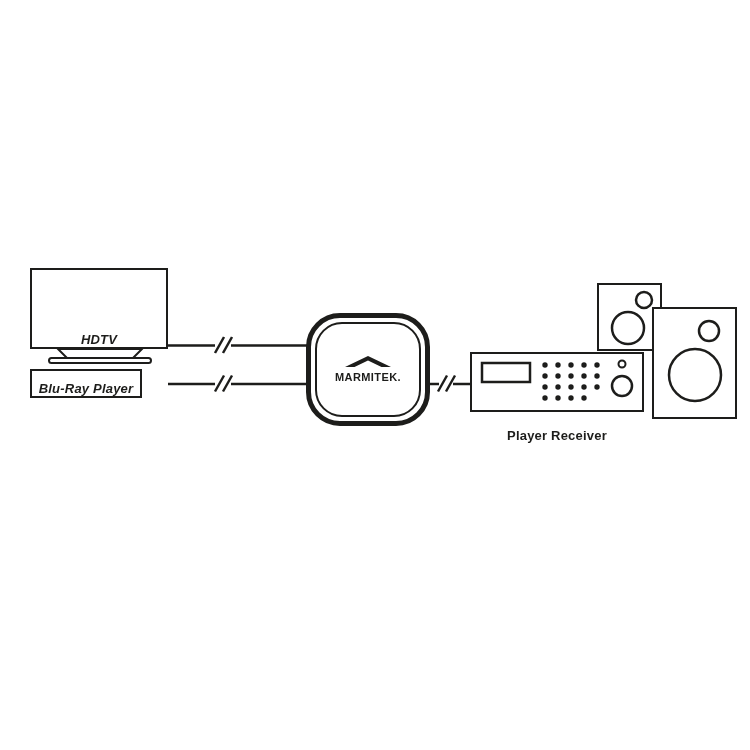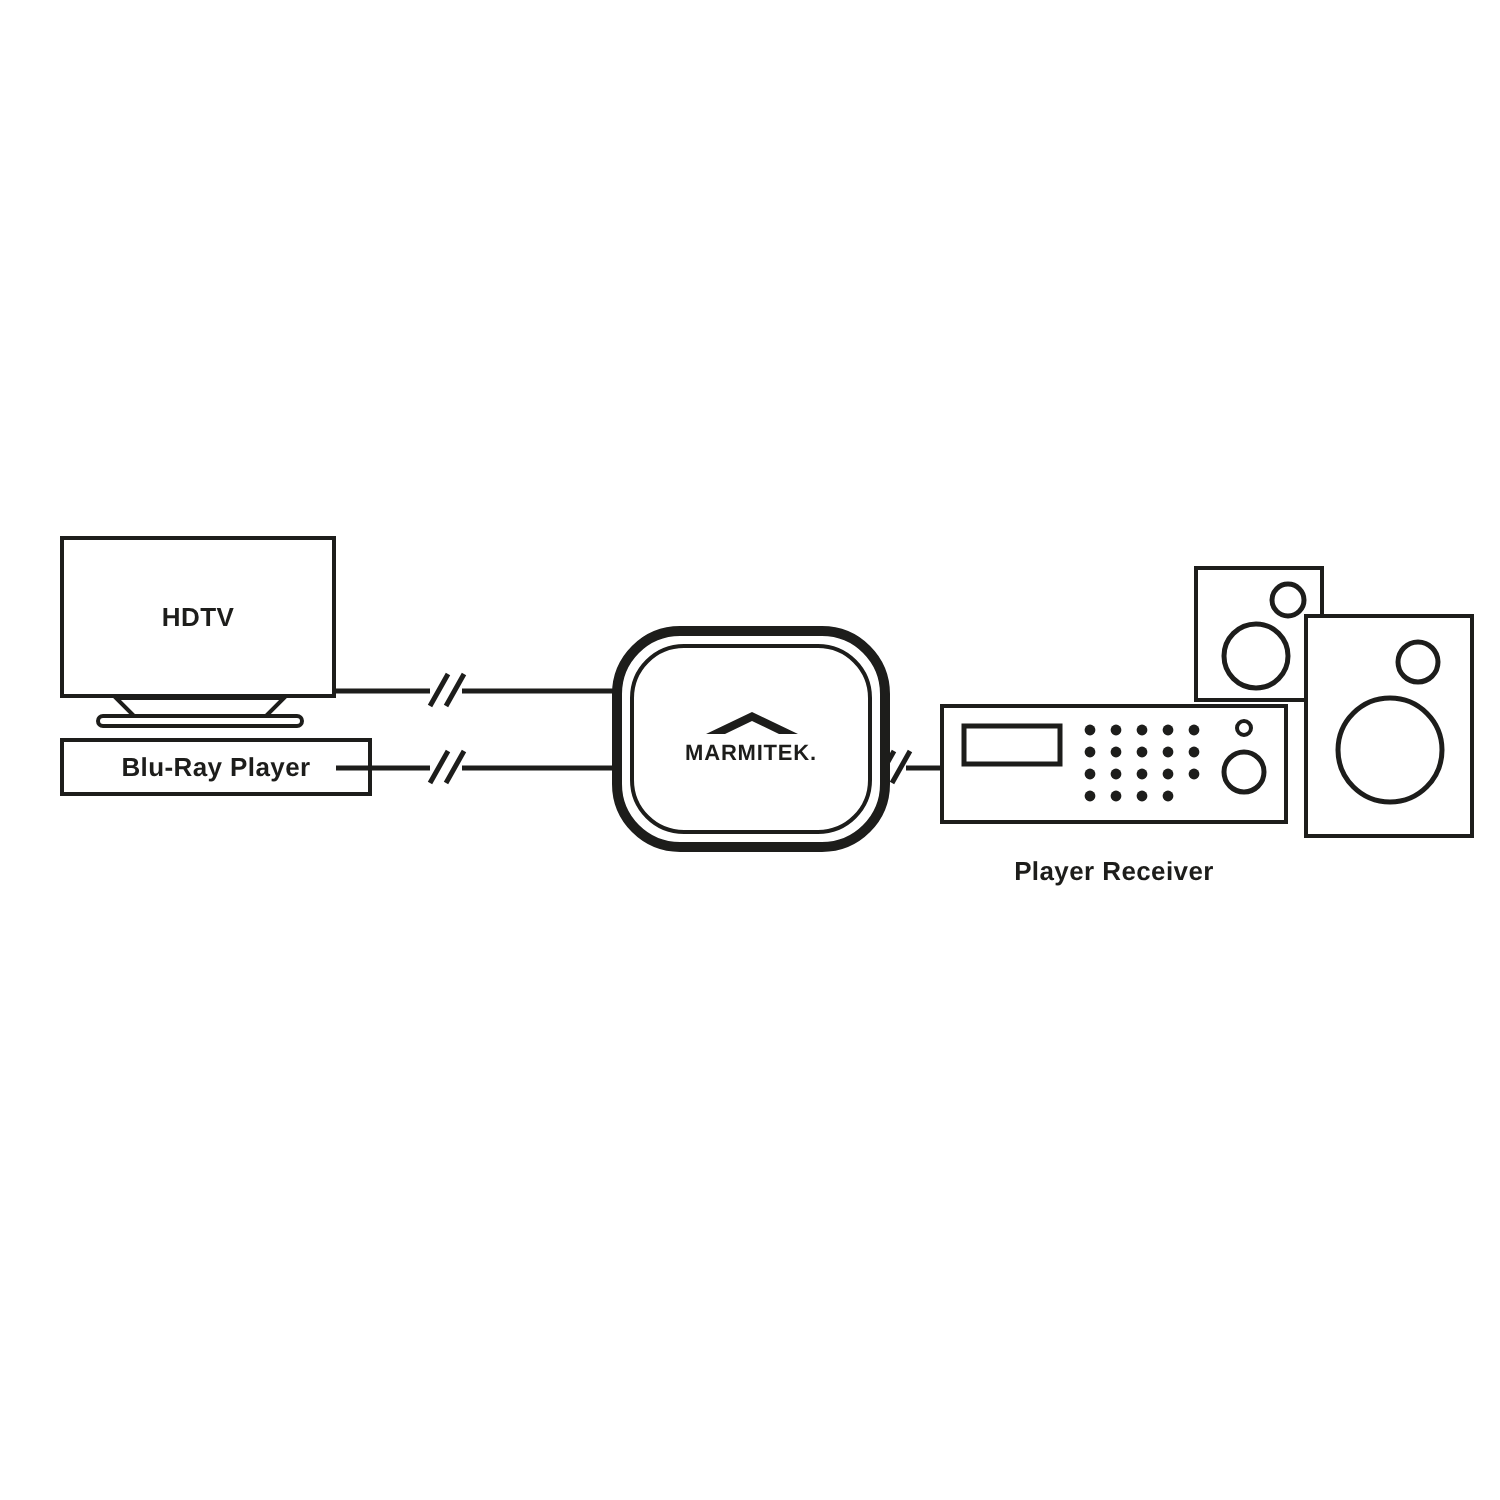--- a/index.html
+++ b/index.html
@@ -13,40 +13,41 @@
     color: var(--ink);
     overflow: hidden;
   }
   .abs { position: absolute; box-sizing: border-box; }
   .box {
     position: absolute;
     box-sizing: border-box;
     border: 2.5px solid var(--ink);
     background: var(--bg);
     display: flex;
-    align-items: center;
+    align-items: flex-end;
     justify-content: center;
+    font-style: italic;
   }
   .label {
     font-weight: bold;
     font-size: 13px;
     color: var(--ink);
     letter-spacing: 0.2px;
     white-space: nowrap;
   }
   
   #hdtv-box   { left: 30px;  top: 268px; width: 138px; height: 81px; }
   #tv-stand   { left: 40px;  top: 347px; width: 120px; height: 20px; }
   
-  #bluray-box { left: 30px;  top: 369px; width: 156px; height: 29px; }
+  #bluray-box { left: 30px;  top: 369px; width: 112px; height: 29px; }
   
   #cables { left: 0; top: 0; width: 750px; height: 750px; pointer-events: none; }
   
   #extender {
-    left: 306px; top: 313px; width: 139px; height: 113px;
+    left: 306px; top: 313px; width: 124px; height: 113px;
     border: 5px solid var(--ink);
     border-radius: 34px;
     background: var(--bg);
     padding-left: 24px;
   }
   #extender-inner {
     position: absolute; inset: 4px;
     border: 2.5px solid var(--ink);
     border-radius: 27px;
     display: flex; flex-direction: column;

